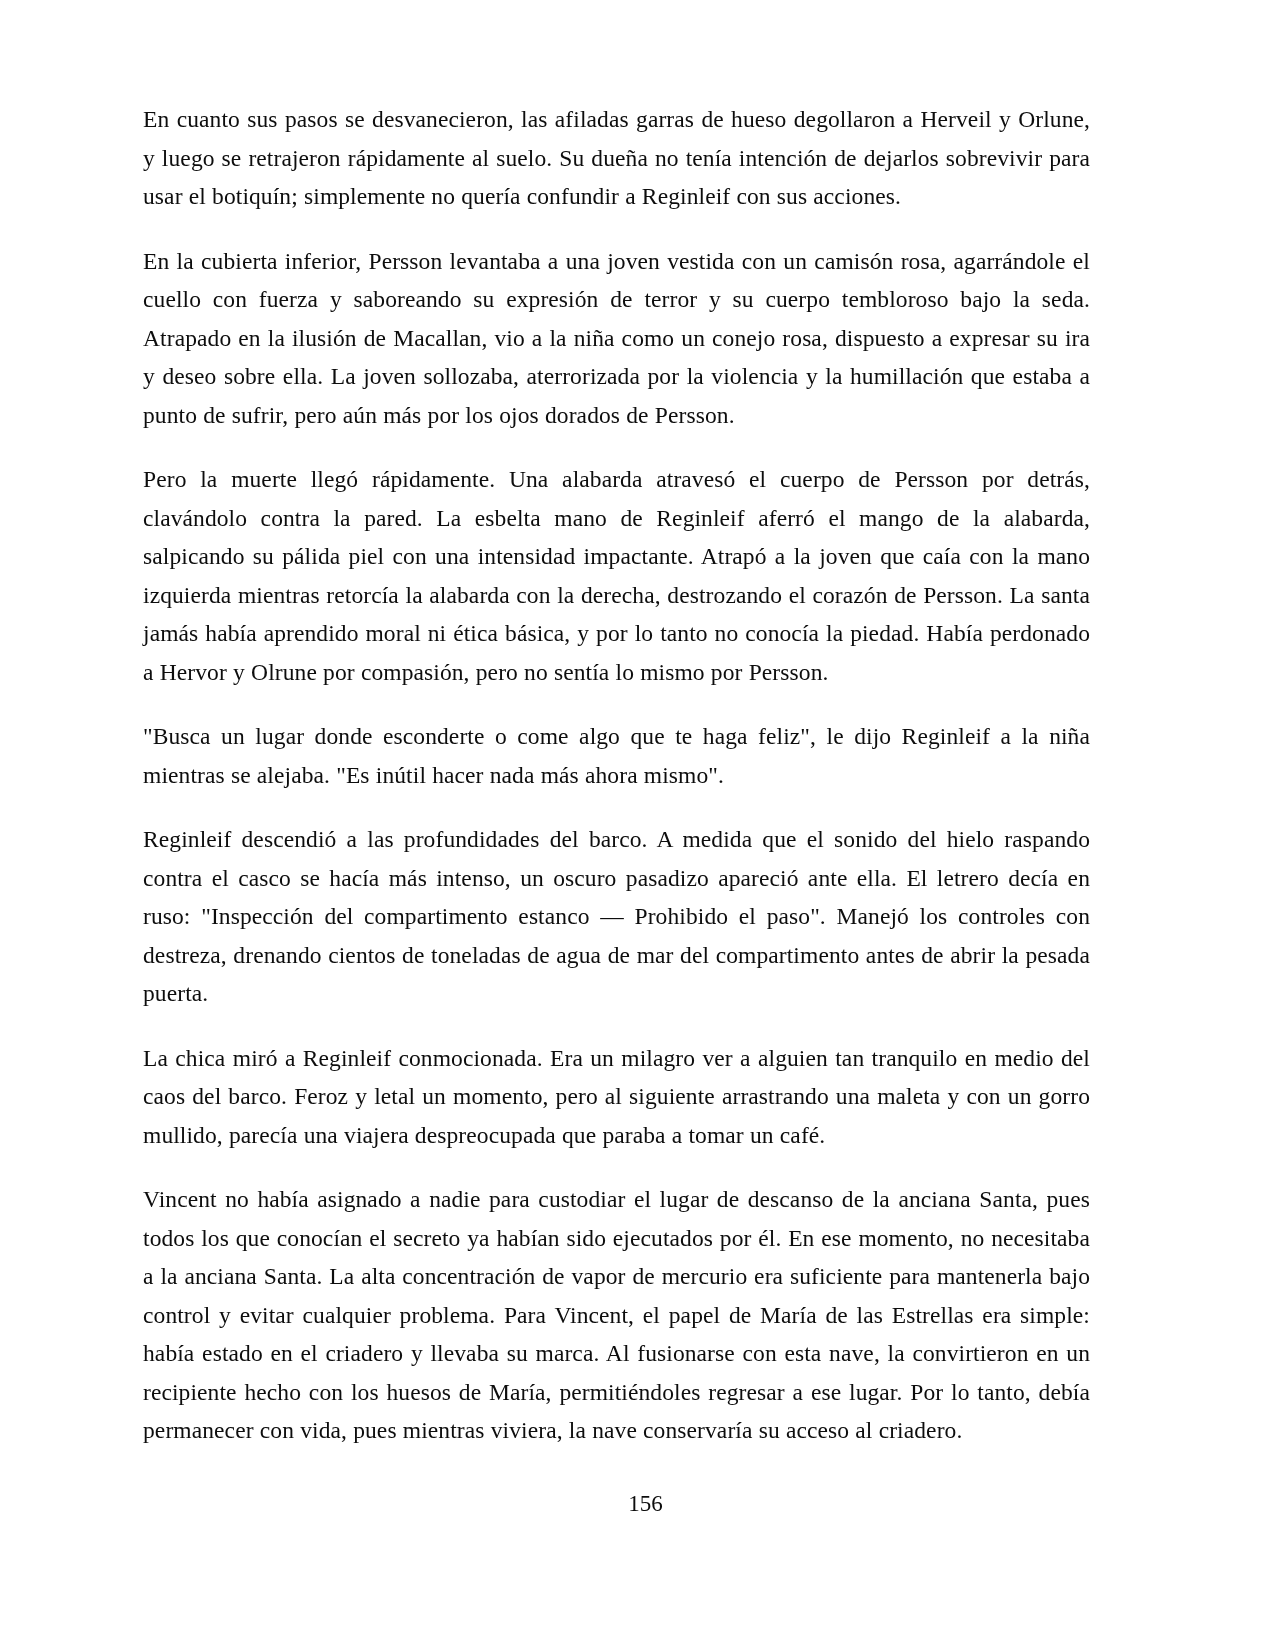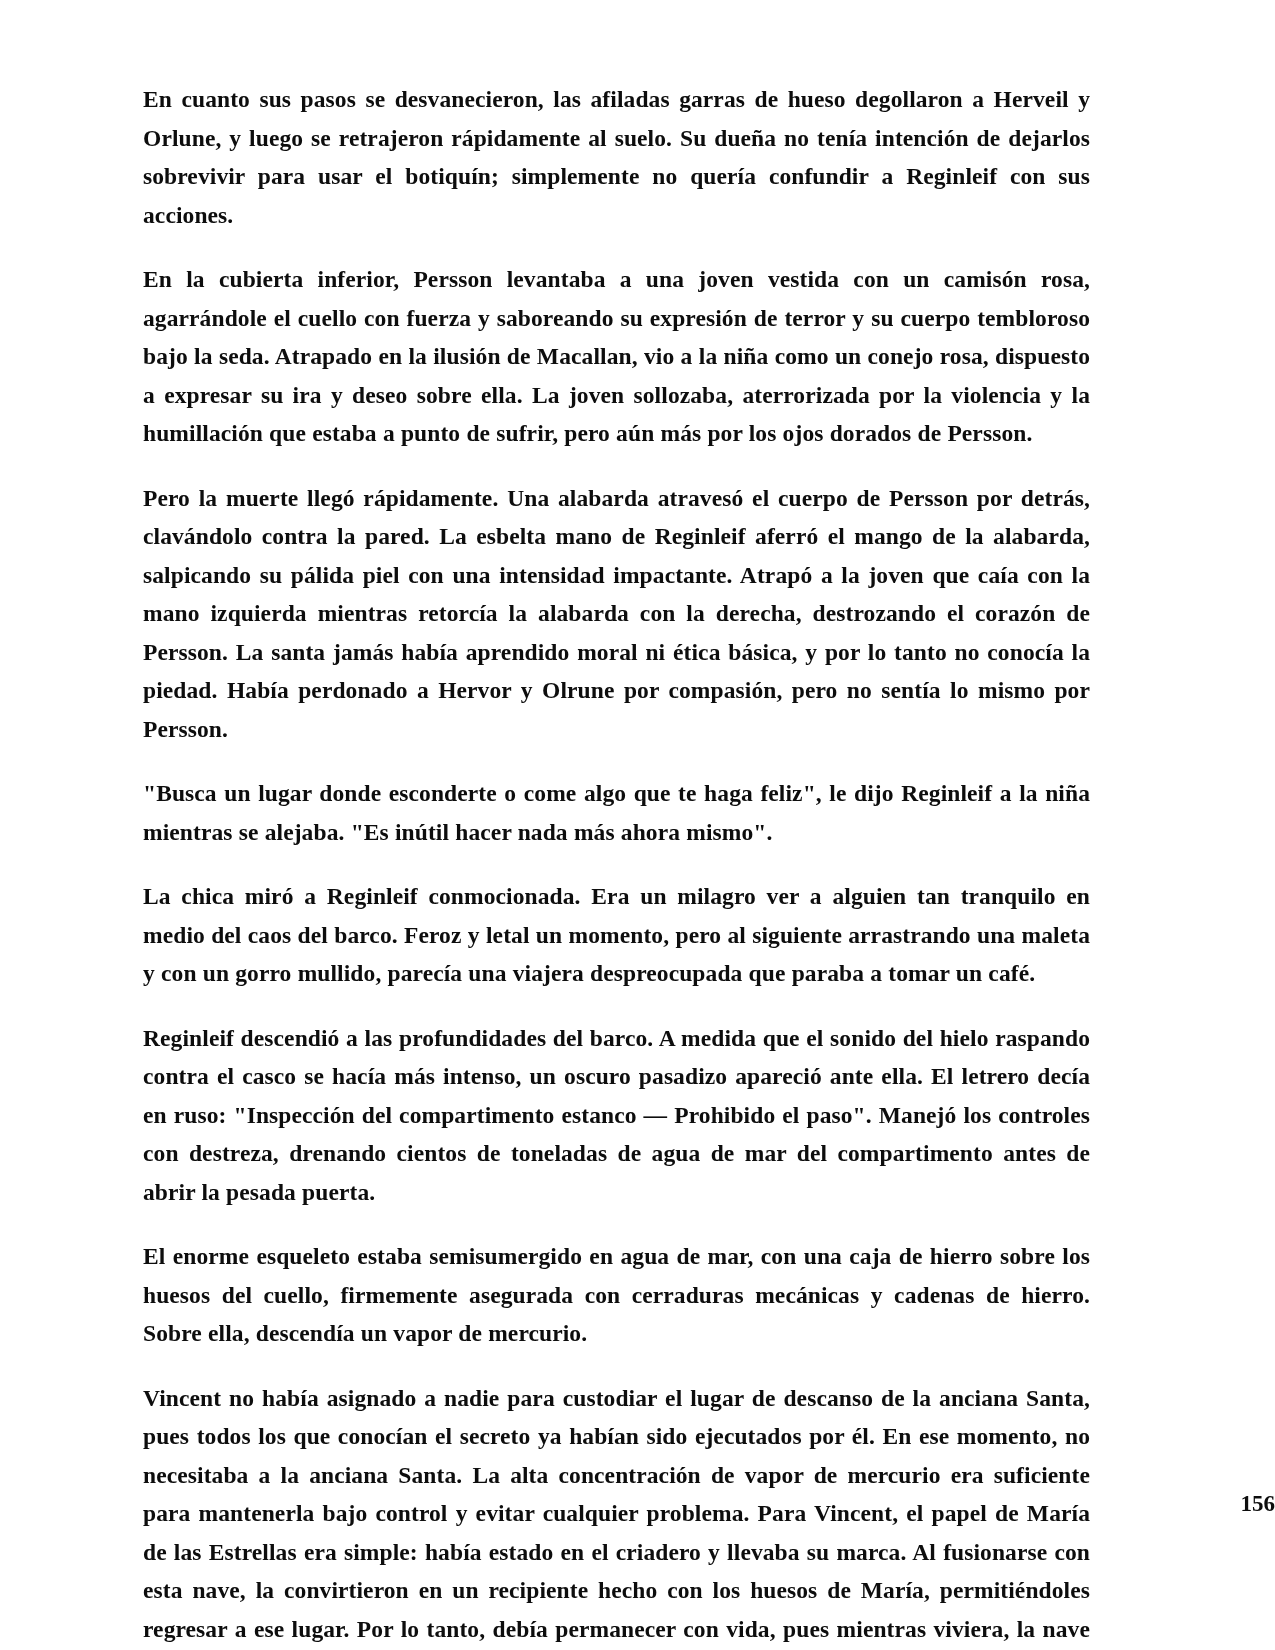--- a/index.html
+++ b/index.html
@@ -13,22 +13,21 @@
     font-family: "Liberation Serif", "DejaVu Serif", serif;
     color: #0d0d0d;
     -webkit-font-smoothing: antialiased;
   }
   .page {
     position: relative;
     box-sizing: border-box;
     width: 1275px;
     height: 1650px;
     background: #ffffff;
-    padding: 80px 185px 0 143px;
-    font-weight: bold;
+    padding: 100px 185px 0 143px;
   }
   .body-text {
     font-size: 23.5px;
     line-height: 38.5px;
     text-align: justify;
     text-justify: inter-word;
     hyphens: none;
     letter-spacing: 0.1px;
     word-spacing: 0.2px;
   }
@@ -36,37 +35,36 @@
     margin: 0 0 26px 0;
   }
   .body-text p:last-child {
     margin-bottom: 8px;
   }
   .page-number {
     position: absolute;
     left: 0;
     right: 0;
     top: 1490px;
-    text-align: right;
+    text-align: center;
     font-size: 23px;
     line-height: 28px;
     margin-left: 16px;
   }
 </style>
 </head>
 <body>
 
 <div class="page">
 
   <div class="body-text">
     <p>En cuanto sus pasos se desvanecieron, las afiladas garras de hueso degollaron a Herveil y Orlune, y luego se retrajeron rápidamente al suelo. Su dueña no tenía intención de dejarlos sobrevivir para usar el botiquín; simplemente no quería confundir a Reginleif con sus acciones.</p>
     <p>En la cubierta inferior, Persson levantaba a una joven vestida con un camisón rosa, agarrándole el cuello con fuerza y saboreando su expresión de terror y su cuerpo tembloroso bajo la seda. Atrapado en la ilusión de Macallan, vio a la niña como un conejo rosa, dispuesto a expresar su ira y deseo sobre ella. La joven sollozaba, aterrorizada por la violencia y la humillación que estaba a punto de sufrir, pero aún más por los ojos dorados de Persson.</p>
     <p>Pero la muerte llegó rápidamente. Una alabarda atravesó el cuerpo de Persson por detrás, clavándolo contra la pared. La esbelta mano de Reginleif aferró el mango de la alabarda, salpicando su pálida piel con una intensidad impactante. Atrapó a la joven que caía con la mano izquierda mientras retorcía la alabarda con la derecha, destrozando el corazón de Persson. La santa jamás había aprendido moral ni ética básica, y por lo tanto no conocía la piedad. Había perdonado a Hervor y Olrune por compasión, pero no sentía lo mismo por Persson.</p>
     <p>"Busca un lugar donde esconderte o come algo que te haga feliz", le dijo Reginleif a la niña mientras se alejaba. "Es inútil hacer nada más ahora mismo".</p>
+    <p>Reginleif descendió a las profundidades del barco. A medida que el sonido del hielo raspando contra el casco se hacía más intenso, un oscuro pasadizo apareció ante ella. El letrero decía en ruso: "Inspección del compartimento estanco — Prohibido el paso". Manejó los controles con destreza, drenando cientos de toneladas de agua de mar del compartimento antes de abrir la pesada puerta.</p>
     <p>La chica miró a Reginleif conmocionada. Era un milagro ver a alguien tan tranquilo en medio del caos del barco. Feroz y letal un momento, pero al siguiente arrastrando una maleta y con un gorro mullido, parecía una viajera despreocupada que paraba a tomar un café.</p>
-    <p>Reginleif descendió a las profundidades del barco. A medida que el sonido del hielo raspando contra el casco se hacía más intenso, un oscuro pasadizo apareció ante ella. El letrero decía en ruso: "Inspección del compartimento estanco — Prohibido el paso". Manejó los controles con destreza, drenando cientos de toneladas de agua de mar del compartimento antes de abrir la pesada puerta.</p>
-    <p>El enorme esqueleto estaba semisumergido en agua de mar, con una caja de hierro sobre los huesos del cuello, firmemente asegurada con cerraduras mecánicas y cadenas de hierro. Sobre ella, descendía un vapor de mercurio.</p>
     <p>Vincent no había asignado a nadie para custodiar el lugar de descanso de la anciana Santa, pues todos los que conocían el secreto ya habían sido ejecutados por él. En ese momento, no necesitaba a la anciana Santa. La alta concentración de vapor de mercurio era suficiente para mantenerla bajo control y evitar cualquier problema. Para Vincent, el papel de María de las Estrellas era simple: había estado en el criadero y llevaba su marca. Al fusionarse con esta nave, la convirtieron en un recipiente hecho con los huesos de María, permitiéndoles regresar a ese lugar. Por lo tanto, debía permanecer con vida, pues mientras viviera, la nave conservaría su acceso al criadero.</p>
   </div>
 
   <div class="page-number">156</div>
 
 </div>
 
 </body></html>

